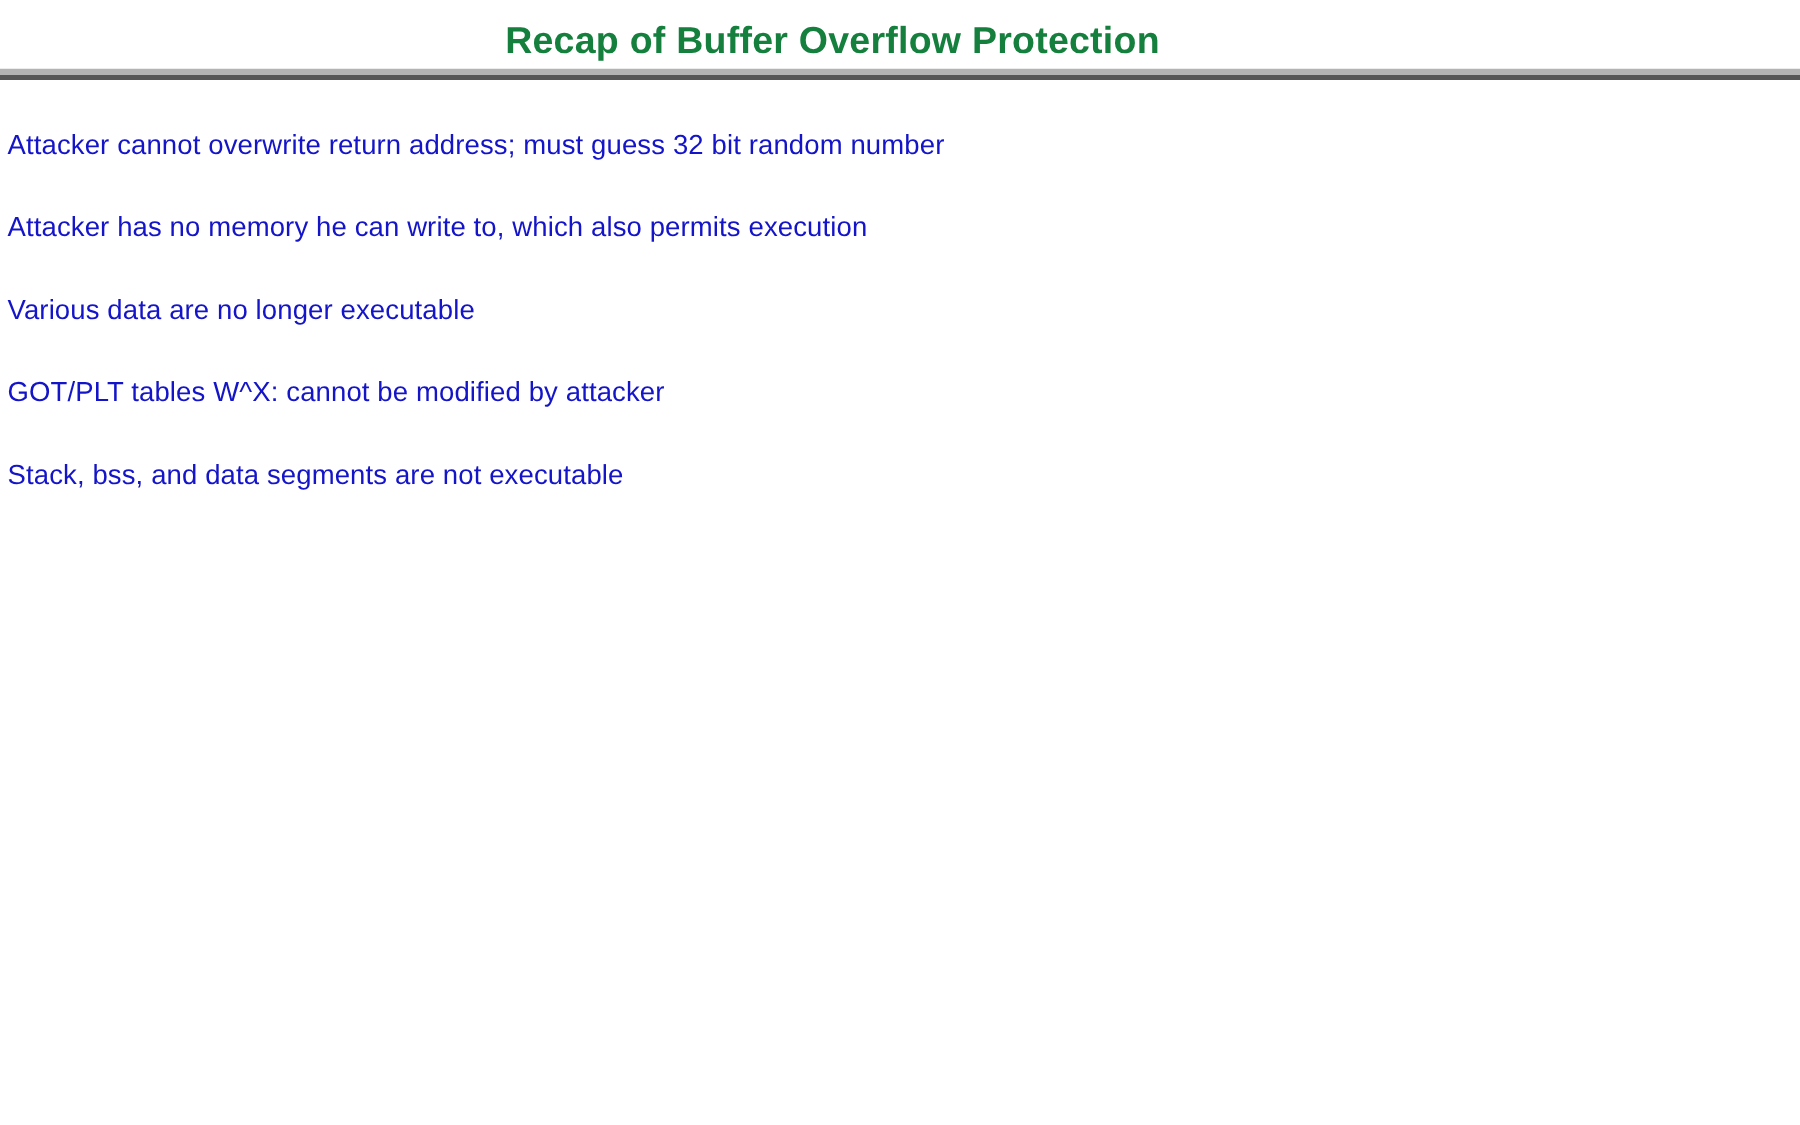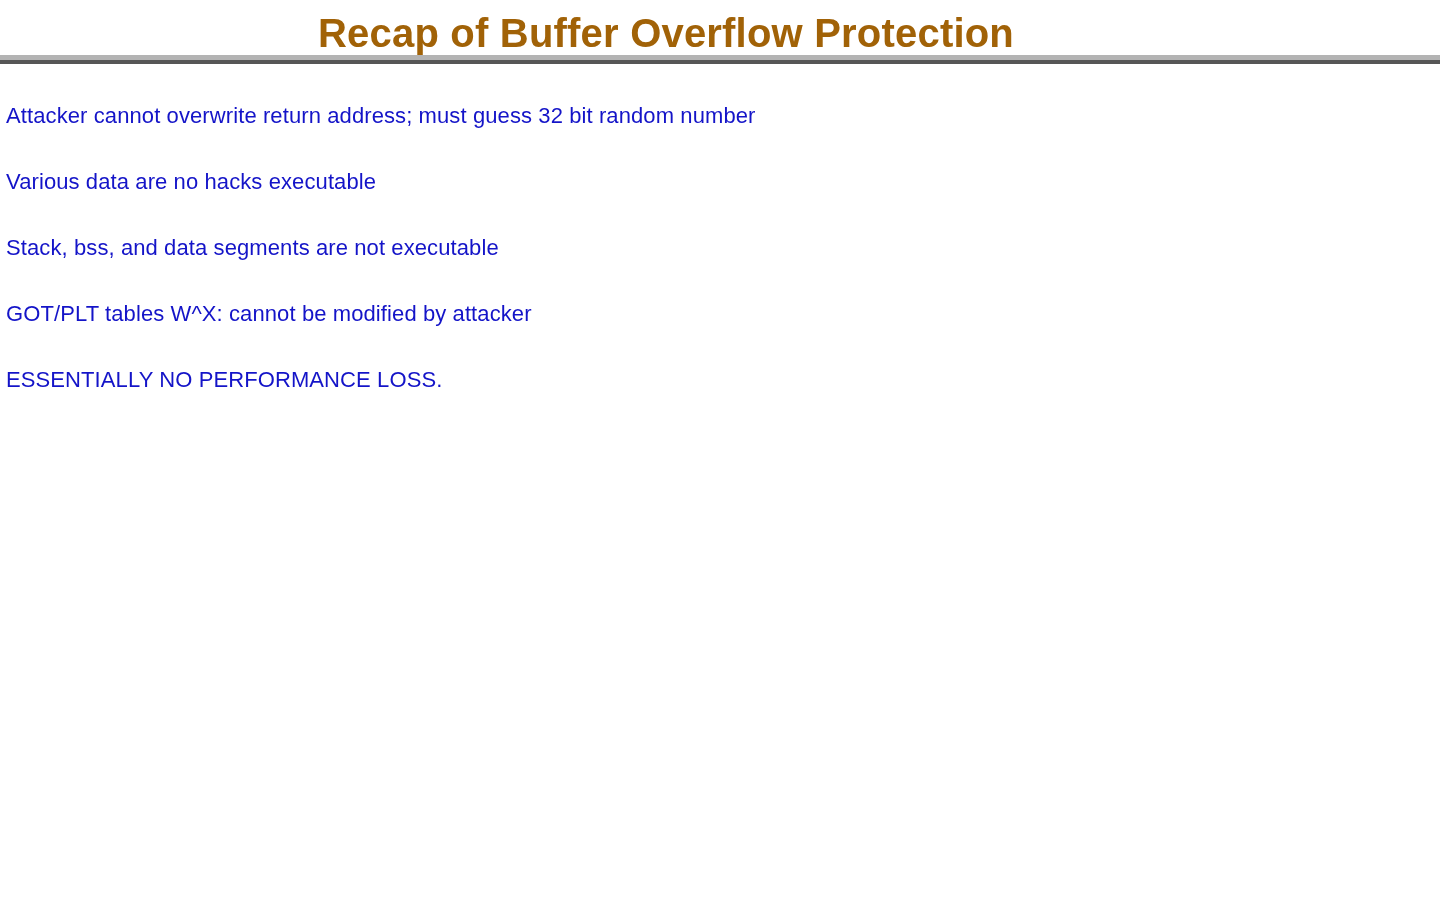--- a/index.html
+++ b/index.html
@@ -20,23 +20,23 @@
     width: 1440px;
     height: 900px;
     background: #ffffff;
   }
   .slide-title {
     position: absolute;
     top: 14px;
     left: 0;
     width: 1332px;
     text-align: center;
-    font-size: 40px;
+    font-size: 30px;
     font-weight: bold;
-    color: #a16207;
+    color: #15803d;
     letter-spacing: 0.2px;
     line-height: 38px;
     white-space: nowrap;
   }
   .title-rule {
     position: absolute;
     top: 55px;
     left: 0;
     width: 1440px;
     height: 9px;
@@ -73,19 +73,19 @@
 
   <div class="slide-title">Recap of Buffer Overflow Protection</div>
 
   <div class="title-rule">
     <div class="rule-light"></div>
     <div class="rule-dark"></div>
   </div>
 
   <div class="body-block">
     <div class="bullet-line">Attacker cannot overwrite return address; must guess 32 bit random number</div>
-    <div class="bullet-line">Various data are no hacks executable</div>
+    <div class="bullet-line">Attacker has no memory he can write to, which also permits execution</div>
+    <div class="bullet-line">Various data are no longer executable</div>
+    <div class="bullet-line">GOT/PLT tables W^X: cannot be modified by attacker</div>
     <div class="bullet-line">Stack, bss, and data segments are not executable</div>
-    <div class="bullet-line">GOT/PLT tables W^X: cannot be modified by attacker</div>
-    <div class="bullet-line">ESSENTIALLY NO PERFORMANCE LOSS.</div>
   </div>
 
 </div>
 
 </body></html>

